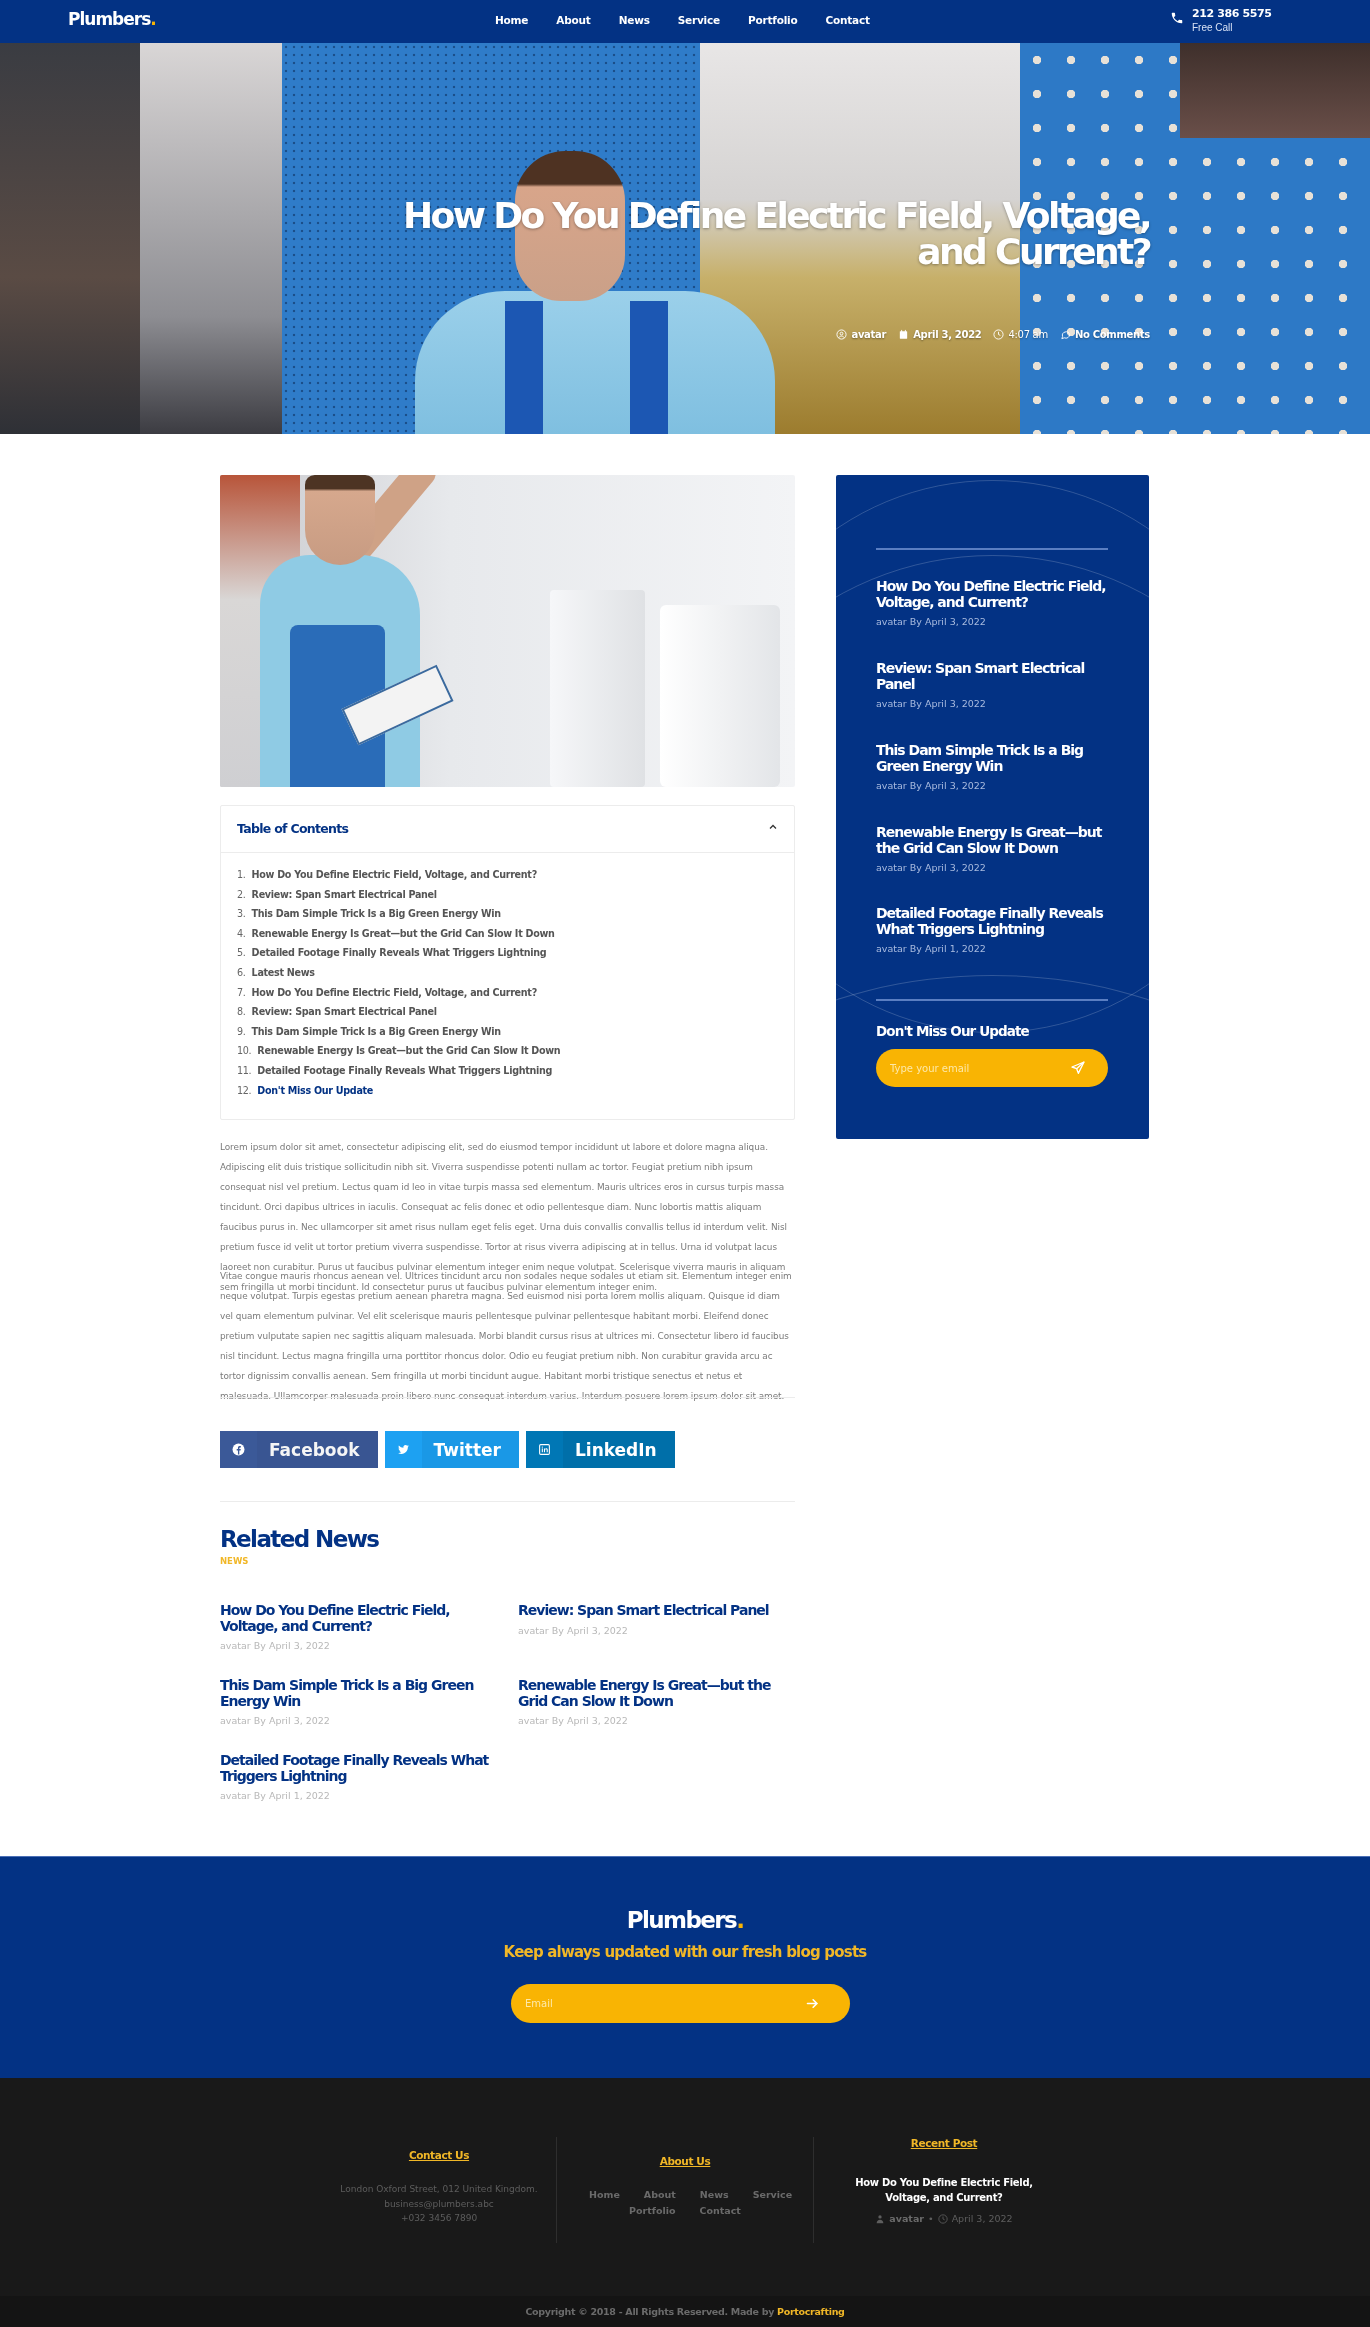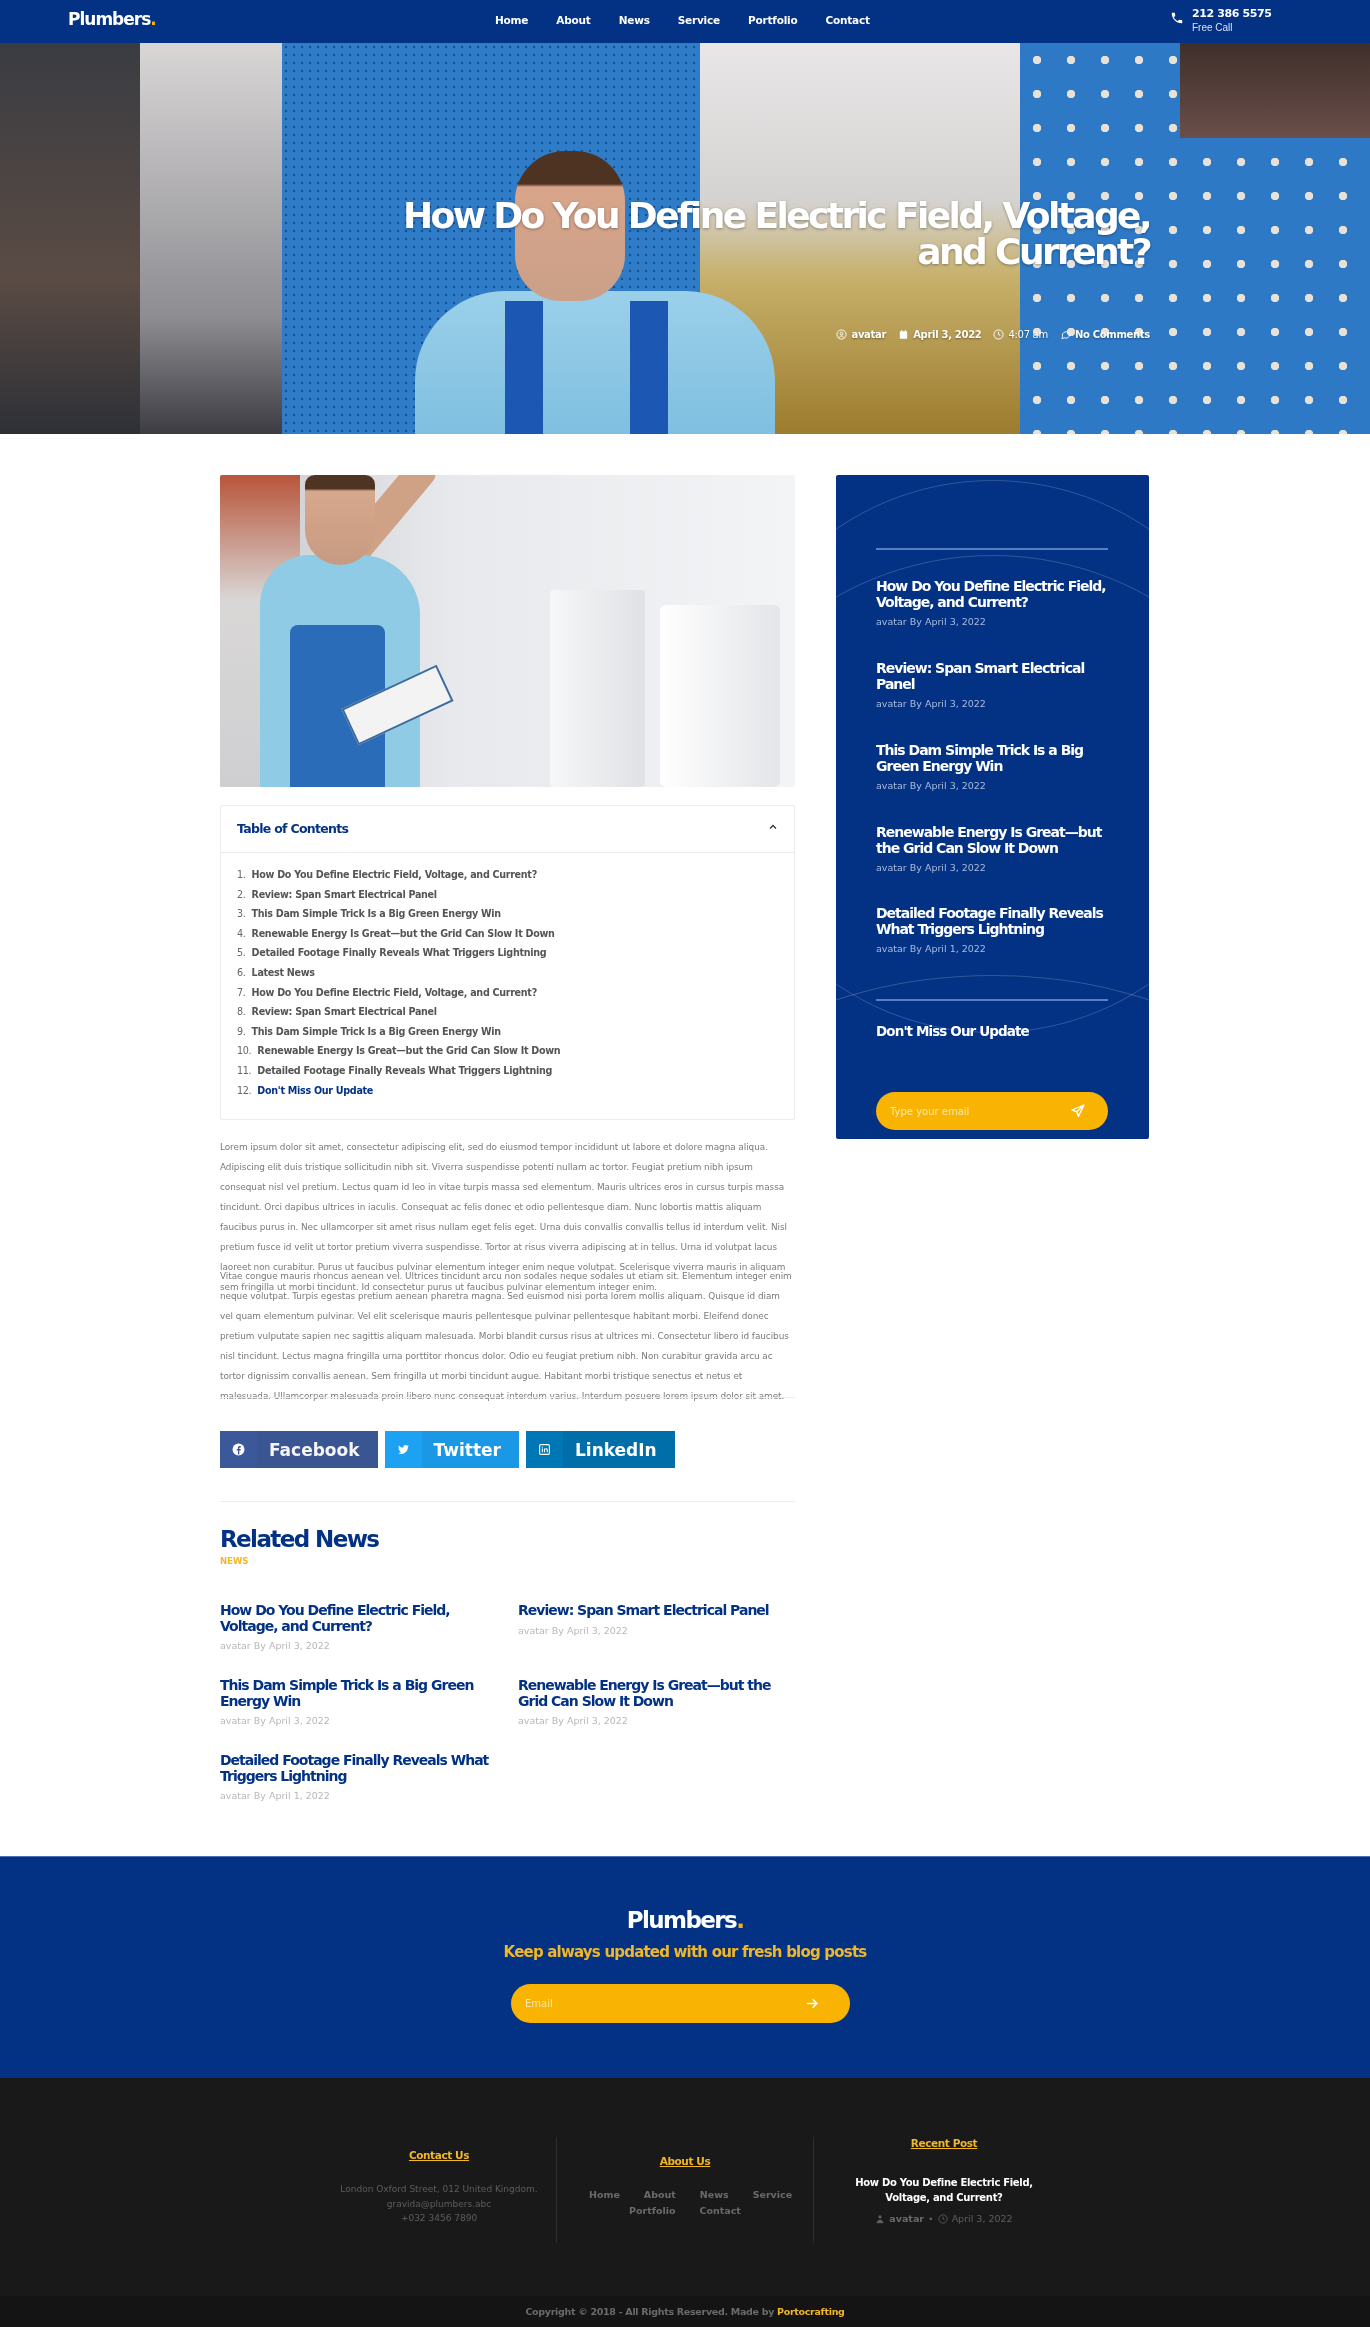--- a/index.html
+++ b/index.html
@@ -83,21 +83,21 @@
   .rel-item .m { margin-top: 6px; font-size: 9.5px; color: #b8b8b8; font-family: "DejaVu Sans", sans-serif; }
 
   
   .sidebar { position: absolute; left: 836px; top: 475px; width: 313px; height: 664px; background: #033284; border-radius: 2px; overflow: hidden; }
   .sidebar .arc { position: absolute; border: 1px solid rgba(255,255,255,0.18); border-radius: 50%; }
   .sb-line { position: absolute; left: 40px; width: 232px; height: 2px; background: #5a7ec2; }
   .sb-item { position: absolute; left: 40px; width: 232px; }
   .sb-item .t { font-family: "DejaVu Sans", sans-serif; font-weight: bold; font-size: 14px; line-height: 15.5px; color: #fff; letter-spacing: -1px; }
   .sb-item .m { margin-top: 6px; font-size: 9.5px; color: #a9bbdf; font-family: "DejaVu Sans", sans-serif; }
   .sb-update { position: absolute; left: 40px; top: 548px; font-family: "DejaVu Sans", sans-serif; font-weight: bold; font-size: 13.5px; color: #fff; letter-spacing: -0.9px; }
-  .sb-form { position: absolute; left: 40px; top: 617px; width: 232px; height: 38px; background: #f9b403; border-radius: 19px; }
+  .sb-form { position: absolute; left: 40px; top: 574px; width: 232px; height: 38px; background: #f9b403; border-radius: 19px; }
   .sb-form input { position: absolute; left: 14px; top: 0; width: 170px; height: 38px; background: transparent; border: none; outline: none; font-family: "DejaVu Sans", sans-serif; font-size: 10px; color: #fff; }
   .sb-form input::placeholder { color: #fde8a8; }
   .sb-form .send { position: absolute; right: 22px; top: 11px; width: 16px; height: 16px; color: #fff; }
 
   
   .newsletter { position: absolute; left: 0; top: 1856px; width: 1370px; height: 222px; background: #033284; border-top: 1px solid #4b6fb6; }
   .nl-logo { position: absolute; left: 0; width: 1370px; top: 50px; text-align: center; font-family: "DejaVu Sans", sans-serif; font-weight: bold; font-size: 23px; color: #fff; letter-spacing: -1.6px; }
   .nl-logo .dot { color: #f9b403; }
   .nl-tag { position: absolute; left: 0; width: 1370px; top: 86px; text-align: center; font-family: "DejaVu Sans", sans-serif; font-weight: bold; font-size: 15px; color: #f1b727; letter-spacing: -0.8px; }
   .nl-form { position: absolute; left: 511px; top: 127px; width: 339px; height: 39px; border-radius: 20px; background: #f9b403; }
@@ -343,21 +343,21 @@
         </svg>
     </span>
   </form>
 </section>
 
 <footer class="footer">
   <div class="fcol c1">
     <div class="fhead">Contact Us</div>
     <div class="fcontact">
       <div>London Oxford Street, 012 United Kingdom.</div>
-      <div>gravida@plumbers.abc</div>
+      <div>business@plumbers.abc</div>
       <div>+032 3456 7890</div>
     </div>
   </div>
   <div class="fcol c2">
     <div class="fhead">About Us</div>
     <div class="flinks">
       <a>Home</a><a>About</a><a>News</a><a>Service</a><br>
       <a>Portfolio</a><a>Contact</a>
     </div>
   </div>

